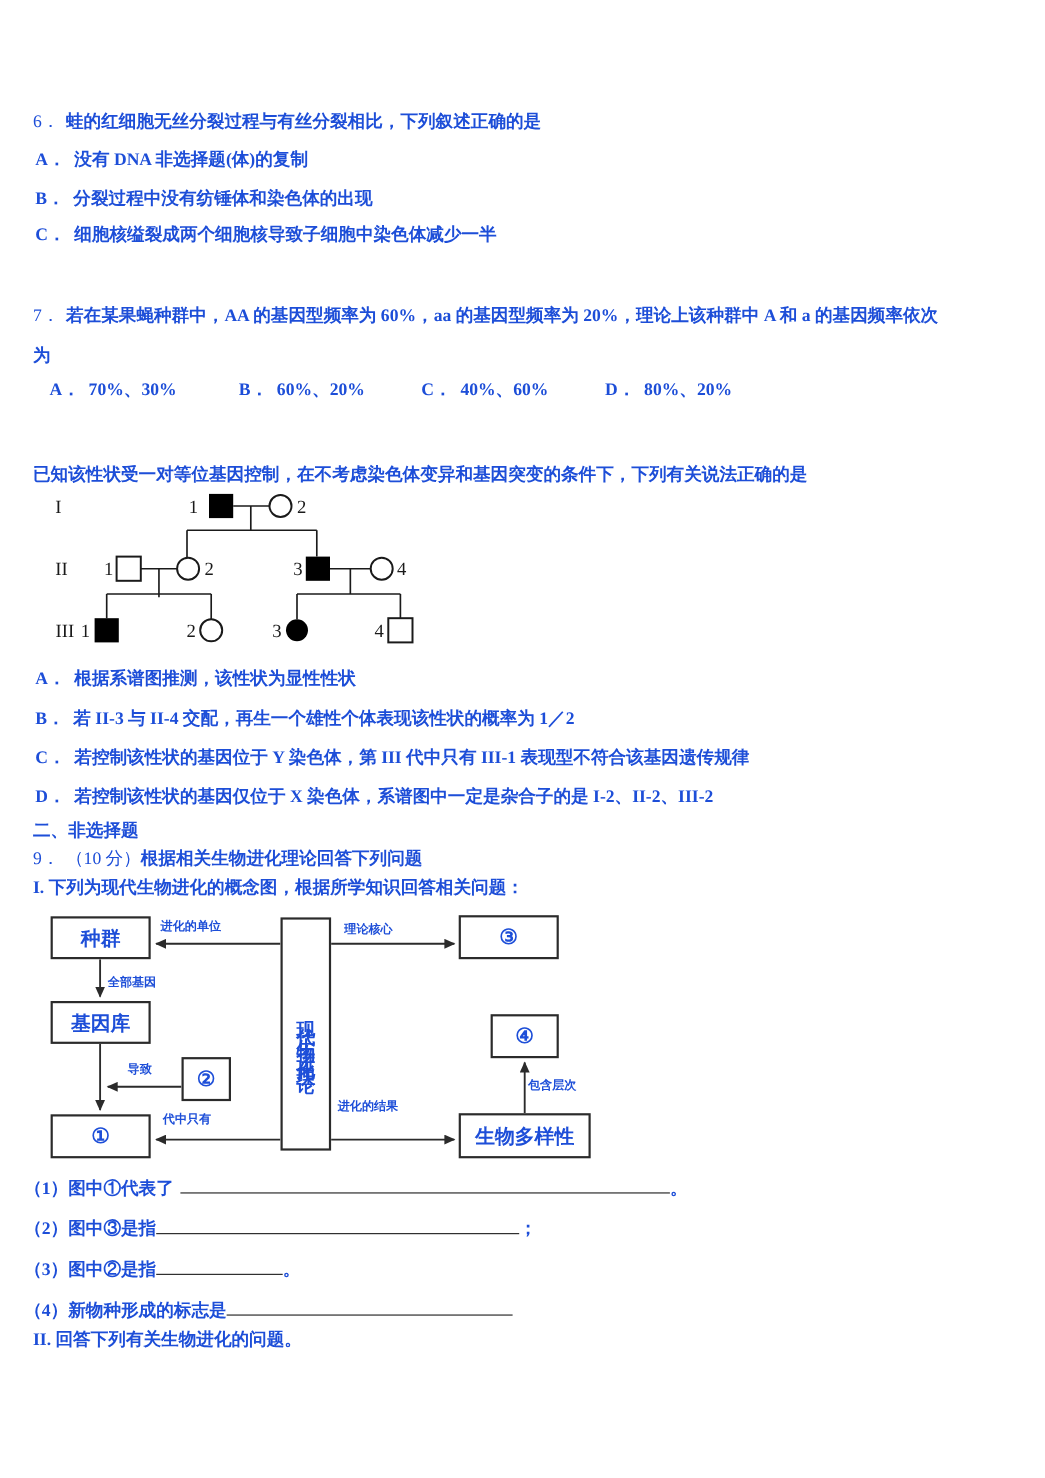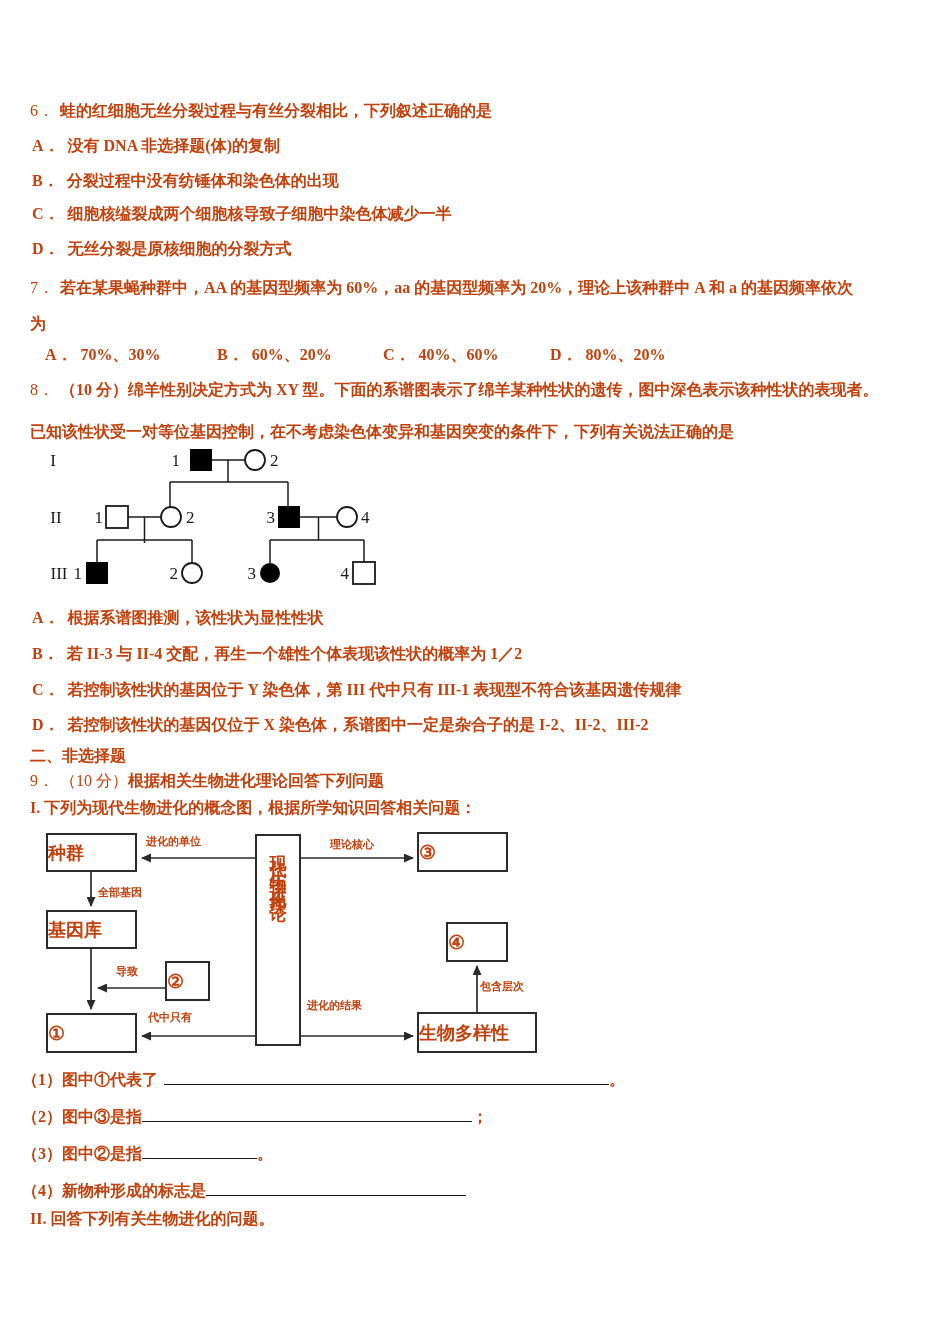--- a/index.html
+++ b/index.html
@@ -1,40 +1,40 @@
 <!DOCTYPE html>
 <html><head>
 <meta charset="utf-8">
 <style>
   html,body{margin:0;padding:0;background:#ffffff;}
   .page{
     position:relative;width:950px;height:1344px;background:#ffffff;
     font-family:"Liberation Serif","DejaVu Serif",serif;
-    color:#c2410c;overflow:hidden;
+    color:#1d4ed8;overflow:hidden;
   }
   .line{position:absolute;left:30px;font-size:16px;line-height:20px;white-space:nowrap;font-weight:bold;}
   .opt-line{left:32px;}
   .qnum{font-weight:normal;margin-right:6px;}
   .pts-normal{font-weight:normal;}
   .optlabel{margin-right:8px;}
   .q7opt{position:absolute;top:0;white-space:nowrap;}
   .blank{display:inline-block;border-bottom:1.6px solid #1a1a1a;height:15px;vertical-align:baseline;}
   .bw1{width:445px;margin-left:6px;}
   .bw2{width:330px;}
   .bw3{width:115px;}
   .bw4{width:260px;}
   .indent{left:22px;}
 
   
   .ped{position:absolute;left:40px;top:443px;width:345px;height:150px;}
   .cmap{position:absolute;left:30px;top:825px;width:545px;height:245px;font-weight:bold;}
   .cmap svg{position:absolute;left:0;top:0;}
   .cbox{
     position:absolute;border:2px solid #2b2b2b;background:#fff;
-    display:flex;align-items:center;
+    display:flex;align-items:center;justify-content:center;
     font-size:18px;box-sizing:border-box;
   }
   .cbox-center{
     writing-mode:vertical-rl;text-orientation:upright;
     letter-spacing:7px;font-size:17px;padding-top:6px;
   }
   .clabel{position:absolute;font-size:11px;white-space:nowrap;}
   .circled{font-size:19px;}
 </style>
 </head>
@@ -47,40 +47,34 @@
   </div>
   <div class="line opt-line" style="top:136px">
     <span class="optlabel">A．</span><span>没有 DNA 非选择题(体)的复制</span>
   </div>
   <div class="line opt-line" style="top:171px">
     <span class="optlabel">B．</span><span>分裂过程中没有纺锤体和染色体的出现</span>
   </div>
   <div class="line opt-line" style="top:204px">
     <span class="optlabel">C．</span><span>细胞核缢裂成两个细胞核导致子细胞中染色体减少一半</span>
   </div>
-  <div class="line opt-line" style="top:239px">
-    <span class="optlabel">D．</span><span>无丝分裂是原核细胞的分裂方式</span>
-  </div>
 
   <div class="line" style="top:278px">
     <span class="qnum">7．</span><span>若在某果蝇种群中，AA 的基因型频率为 60%，aa 的基因型频率为 20%，理论上该种群中 A 和 a 的基因频率依次</span>
   </div>
   <div class="line" style="top:314px">
     <span>为</span>
   </div>
   <div class="line" style="top:345px;left:0">
     <span class="q7opt" style="left:45px"><span class="optlabel">A．</span><span>70%、30%</span></span>
     <span class="q7opt" style="left:217px"><span class="optlabel">B．</span><span>60%、20%</span></span>
     <span class="q7opt" style="left:383px"><span class="optlabel">C．</span><span>40%、60%</span></span>
     <span class="q7opt" style="left:550px"><span class="optlabel">D．</span><span>80%、20%</span></span>
   </div>
 
-  <div class="line" style="top:380px">
-    <span class="qnum">8．</span><span>（10 分）绵羊性别决定方式为 XY 型。下面的系谱图表示了绵羊某种性状的遗传，图中深色表示该种性状的表现者。</span>
-  </div>
   <div class="line" style="top:422px">
     <span>已知该性状受一对等位基因控制，在不考虑染色体变异和基因突变的条件下，下列有关说法正确的是</span>
   </div>
 
   <svg class="ped" viewBox="0 0 345 150" font-family="Liberation Serif, DejaVu Serif, serif" font-size="17" fill="#1a1a1a">
     <g stroke="#1a1a1a" stroke-width="1.5" fill="none">
 
       <line x1="172" y1="17" x2="205" y2="17"></line>
       <line x1="188" y1="17" x2="188" y2="39"></line>
       <line x1="130" y1="39" x2="248" y2="39"></line>
@@ -186,21 +180,21 @@
     <div class="cbox" style="left:387px;top:7px;width:91px;height:40px">
         <span class="circled">③</span>
       </div>
     <div class="cbox" style="left:416px;top:97px;width:62px;height:40px">
         <span class="circled">④</span>
       </div>
     <div class="cbox" style="left:387px;top:187px;width:120px;height:41px">
         <span>生物多样性</span>
       </div>
     <div class="clabel" style="left:116px;top:9px">进化的单位</div>
-    <div class="clabel" style="left:300px;top:12px">理论核心</div>
+    <div class="clabel" style="left:283px;top:12px">理论核心</div>
     <div class="clabel" style="left:68px;top:60px">全部基因</div>
     <div class="clabel" style="left:86px;top:139px">导致</div>
     <div class="clabel" style="left:118px;top:185px">代中只有</div>
     <div class="clabel" style="left:277px;top:173px">进化的结果</div>
     <div class="clabel" style="left:450px;top:154px">包含层次</div>
   </div>
 
   <div class="line indent" style="top:1069px">
     <span>（1）图中①代表了</span><span class="blank bw1"></span><span>。</span>
   </div>

